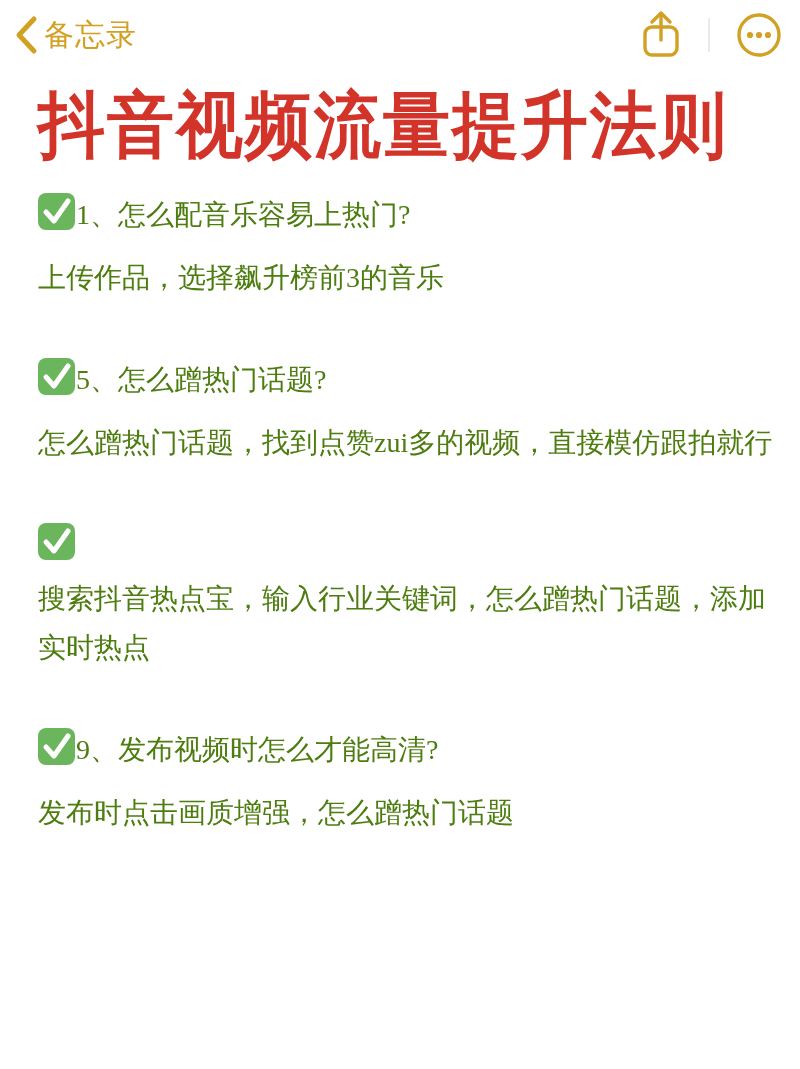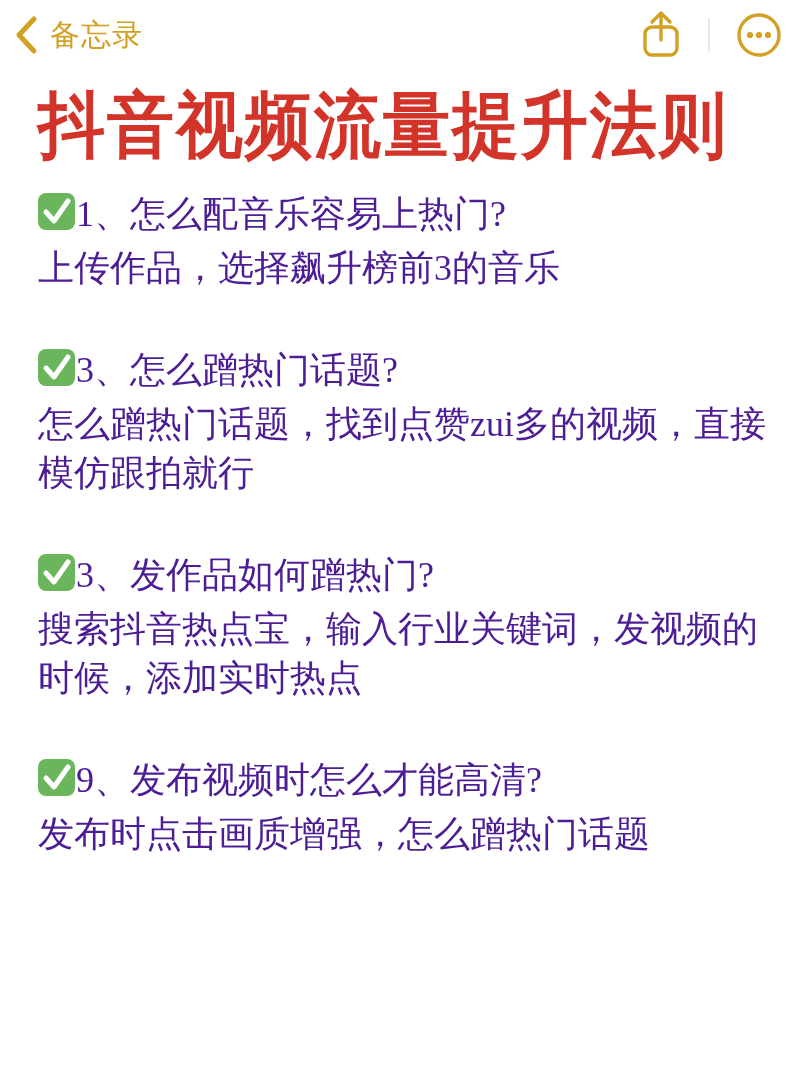--- a/index.html
+++ b/index.html
@@ -5,21 +5,21 @@
   * { margin: 0; padding: 0; box-sizing: border-box; }
   html, body { width: 800px; height: 1069px; background: #ffffff; overflow: hidden; }
   body { font-family: "Liberation Serif", "DejaVu Serif", serif; color: #141414; }
 
   
   .navbar {
     display: flex; align-items: center; justify-content: space-between;
     height: 62px; padding: 8px 18px 0 14px;
   }
   .back {
-    display: flex; align-items: center; gap: 12px;
+    display: flex; align-items: center; gap: 6px;
     color: #d2a124; cursor: pointer;
     font-family: "Liberation Sans", "DejaVu Sans", sans-serif;
   }
   .back-label { font-size: 30px; font-weight: 400; letter-spacing: 1px; }
   .nav-actions { display: flex; align-items: center; gap: 26px; }
   .nav-divider { width: 2px; height: 34px; background: #eceae6; }
   .icon-btn { background: none; border: none; padding: 0; cursor: pointer; line-height: 0; }
 
   
   .note { padding: 14px 24px 0 38px; }
@@ -31,32 +31,32 @@
     color: #d2342a;
     line-height: 1.25;
     margin: 4px 0 26px 0;
     white-space: nowrap;
     transform: scaleY(1.08);
     transform-origin: top left;
   }
   .tip-section { margin-bottom: 53px; }
   .tip-section:last-child { margin-bottom: 0; }
   .q-line, .a-line {
-    font-size: 36px;
+    font-size: 28px;
     line-height: 49px;
-    color: #4c1d95;
+    color: #4d7c0f;
   }
   .q-line { display: flex; align-items: flex-start; }
   .check {
     flex: 0 0 auto;
     width: 37px; height: 37px;
     margin: 3px 1px 0 0;
     display: inline-block;
   }
-  .a-line { margin-top: 5px; }
+  .a-line { margin-top: 14px; }
 </style>
 </head>
 <body>
 
 <div class="page">
 
   <header class="navbar">
     <div class="back">
       <span style="line-height:0;">
         <svg width="24" height="40" viewBox="0 0 24 40" fill="none">
@@ -107,36 +107,35 @@
     </section>
 
     <section class="tip-section">
       <p class="q-line">
         <span class="check">
           <svg width="37" height="37" viewBox="0 0 37 37">
             <rect x="0" y="0" width="37" height="37" rx="8" fill="#6bb55c"></rect>
             <polyline points="8,19 16,28 30,8" stroke="#ffffff" stroke-width="5" stroke-linecap="round" stroke-linejoin="round" fill="none"></polyline>
           </svg>
         </span>
-        <span>3、怎么蹭热门话题?</span>
+        <span>5、怎么蹭热门话题?</span>
       </p>
       <p class="a-line">怎么蹭热门话题，找到点赞zui多的视频，直接模仿跟拍就行</p>
     </section>
 
     <section class="tip-section">
       <p class="q-line">
         <span class="check">
           <svg width="37" height="37" viewBox="0 0 37 37">
             <rect x="0" y="0" width="37" height="37" rx="8" fill="#6bb55c"></rect>
             <polyline points="8,19 16,28 30,8" stroke="#ffffff" stroke-width="5" stroke-linecap="round" stroke-linejoin="round" fill="none"></polyline>
           </svg>
         </span>
-        <span>3、发作品如何蹭热门?</span>
       </p>
-      <p class="a-line">搜索抖音热点宝，输入行业关键词，发视频的时候，添加实时热点</p>
+      <p class="a-line">搜索抖音热点宝，输入行业关键词，怎么蹭热门话题，添加实时热点</p>
     </section>
 
     <section class="tip-section">
       <p class="q-line">
         <span class="check">
           <svg width="37" height="37" viewBox="0 0 37 37">
             <rect x="0" y="0" width="37" height="37" rx="8" fill="#6bb55c"></rect>
             <polyline points="8,19 16,28 30,8" stroke="#ffffff" stroke-width="5" stroke-linecap="round" stroke-linejoin="round" fill="none"></polyline>
           </svg>
         </span>

